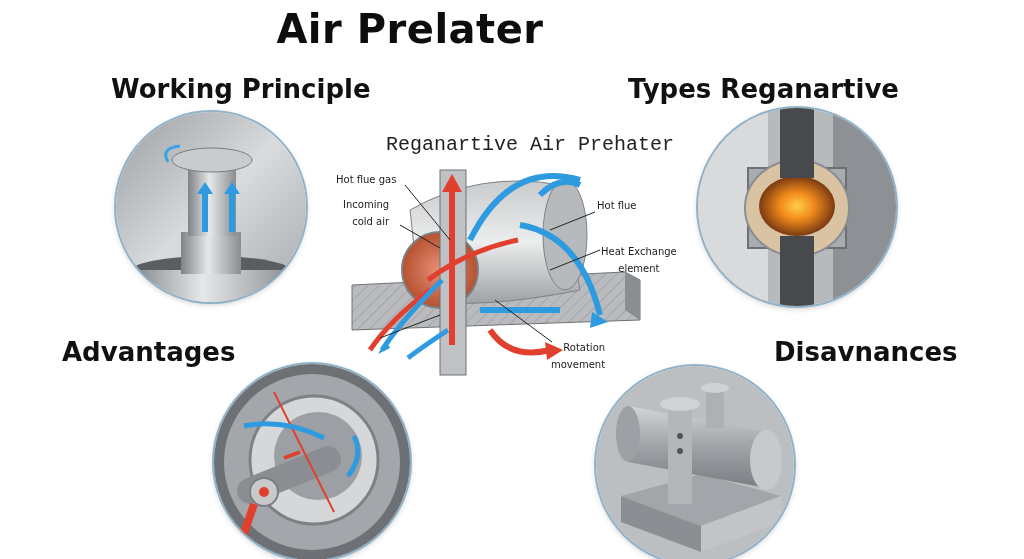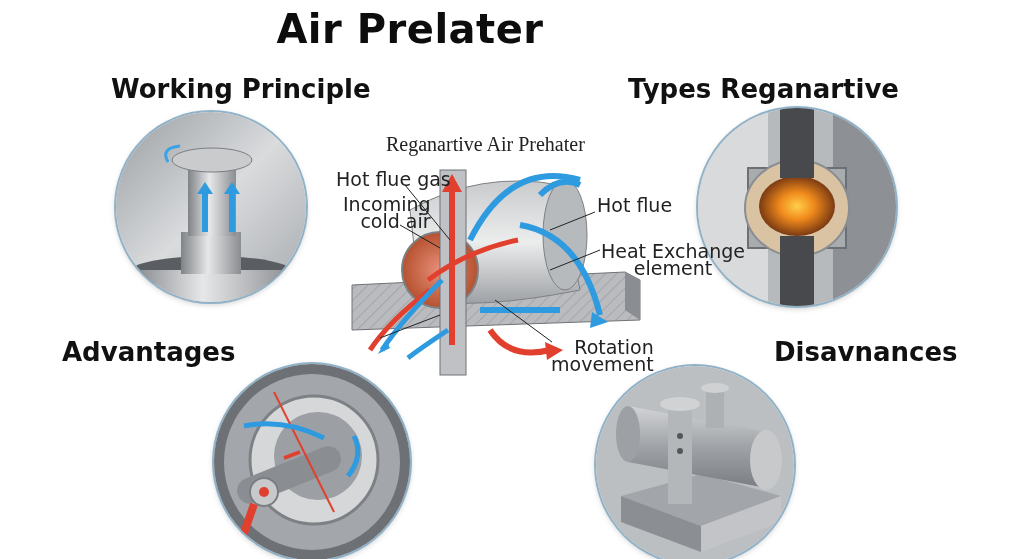--- a/index.html
+++ b/index.html
@@ -25,23 +25,23 @@
   }
   .circle svg { width:100%; height:100%; display:block; }
   #c-working { left:116px; top:112px; width:190px; height:190px; }
   #c-types { left:698px; top:108px; width:198px; height:198px; }
   #c-adv { left:214px; top:364px; width:196px; height:196px; }
   #c-dis { left:596px; top:366px; width:198px; height:198px; }
 
   .diagram { position:absolute; left:330px; top:130px; width:360px; height:250px; }
   .diagram-title {
     position:absolute; left:386px; top:133px; font-size:20px; color:#222; white-space:nowrap;
-    font-family:Liberation Serif, serif; font-weight:normal;
-  }
-  .callout { position:absolute; font-size:19px; color:#222; line-height:17px; white-space:nowrap; font-family:"DejaVu Sans", sans-serif; }
+    font-family:Liberation Mono, monospace; font-weight:normal;
+  }
+  .callout { position:absolute; font-size:10px; color:#222; line-height:17px; white-space:nowrap; font-family:"DejaVu Sans", sans-serif; }
   #lbl-hotflue-gas { left:336px; top:171px; }
   #lbl-incoming { left:343px; top:196px; text-align:right; }
   #lbl-hotflue { left:597px; top:197px; }
   #lbl-heatex { left:601px; top:243px; text-align:center; }
   #lbl-rotation { left:551px; top:339px; text-align:right; }
 </style>
 </head>
 <body>
 
 <div class="title">Air Prelater</div>

